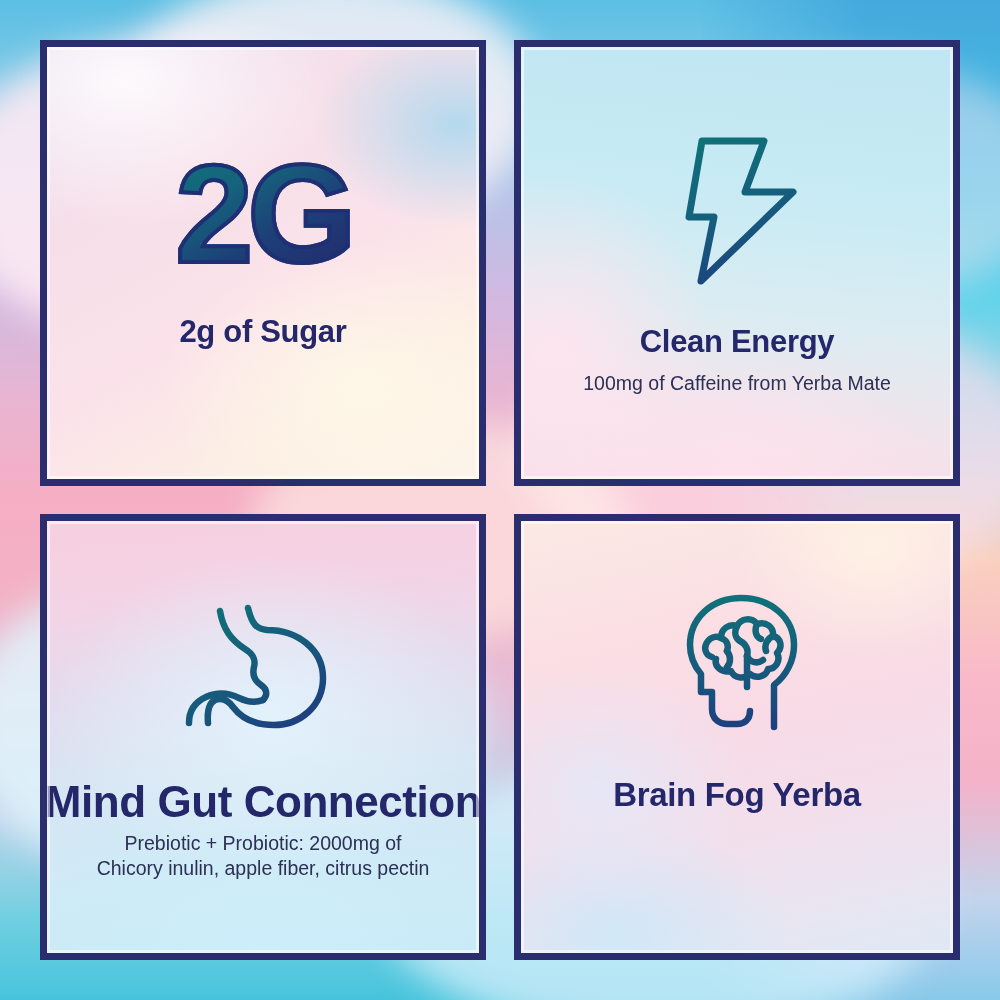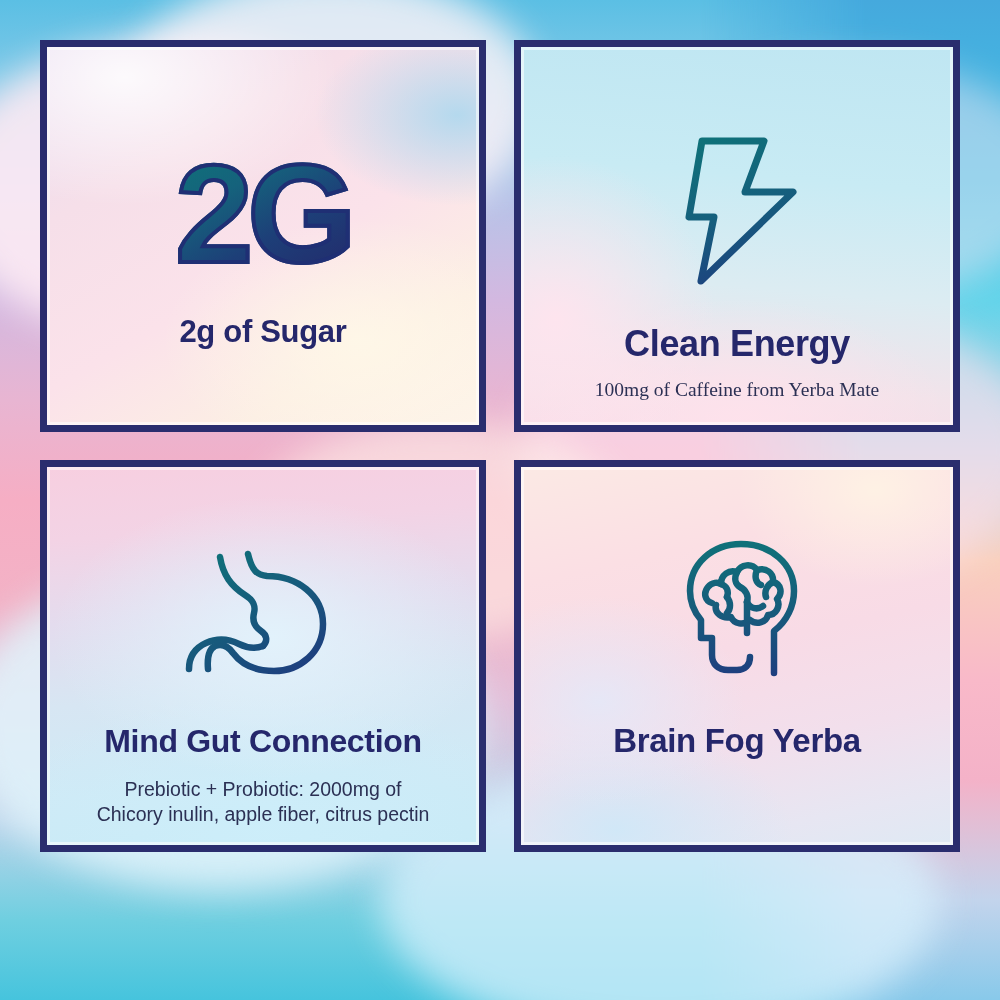--- a/index.html
+++ b/index.html
@@ -58,21 +58,21 @@
   .c3 { left:520px; top:300px; width:520px; height:300px; background:rgba(255,226,238,.6); }
   .c4 { left:-40px; top:560px; width:520px; height:330px; background:rgba(225,244,252,.85); }
   .c5 { left:380px; top:760px; width:560px; height:280px; background:rgba(216,240,252,.75); }
   .c6 { left:640px; top:60px;  width:420px; height:240px; background:rgba(255,233,243,.45); }
   .c7 { left:250px; top:420px; width:380px; height:220px; background:rgba(255,248,236,.55); }
 
   
   #grid {
     position: absolute;
     left: 40px; top: 40px;
-    width: 920px; height: 812px;
+    width: 920px; height: 920px;
     display: grid;
     grid-template-columns: 1fr 1fr;
     grid-template-rows: 1fr 1fr;
     gap: 28px;
   }
 
   .card {
     position: relative;
     border: 7px solid #2a2d6e;
     box-sizing: border-box;
@@ -148,26 +148,26 @@
     text-align: center;
     line-height: 1.32;
     white-space: pre-line;
   }
 
   
   .card-sugar .icon-wrap { margin-top: 108px; }
   .card-sugar .title     { margin-top: 42px; font-size: 31px; }
 
   .card-energy .icon-wrap { margin-top: 88px; }
-  .card-energy .title     { margin-top: 38px; font-size: 36px; }
-  .card-energy .subtitle  { margin-top: 13px; font-size: 19.5px; font-family: Liberation Serif, serif; }
+  .card-energy .title     { margin-top: 38px; font-size: 31px; }
+  .card-energy .subtitle  { margin-top: 13px; font-size: 19.5px; }
 
   .card-gut .icon-wrap { margin-top: 78px; }
-  .card-gut .title     { margin-top: 44px; font-size: 32px; }
-  .card-gut .subtitle  { margin-top: 18px; font-size: 19.5px; }
+  .card-gut .title     { margin-top: 44px; font-size: 44px; }
+  .card-gut .subtitle  { margin-top: 5px; font-size: 19.5px; }
 
   .card-brain .icon-wrap { margin-top: 72px; }
   .card-brain .title     { margin-top: 44px; font-size: 33px; }
   .card-brain .subtitle  { margin-top: 14px; font-size: 19.5px; }
 
   
   .big-outline {
     font-size: 140px;
     font-weight: bold;
     letter-spacing: -0.04em;

